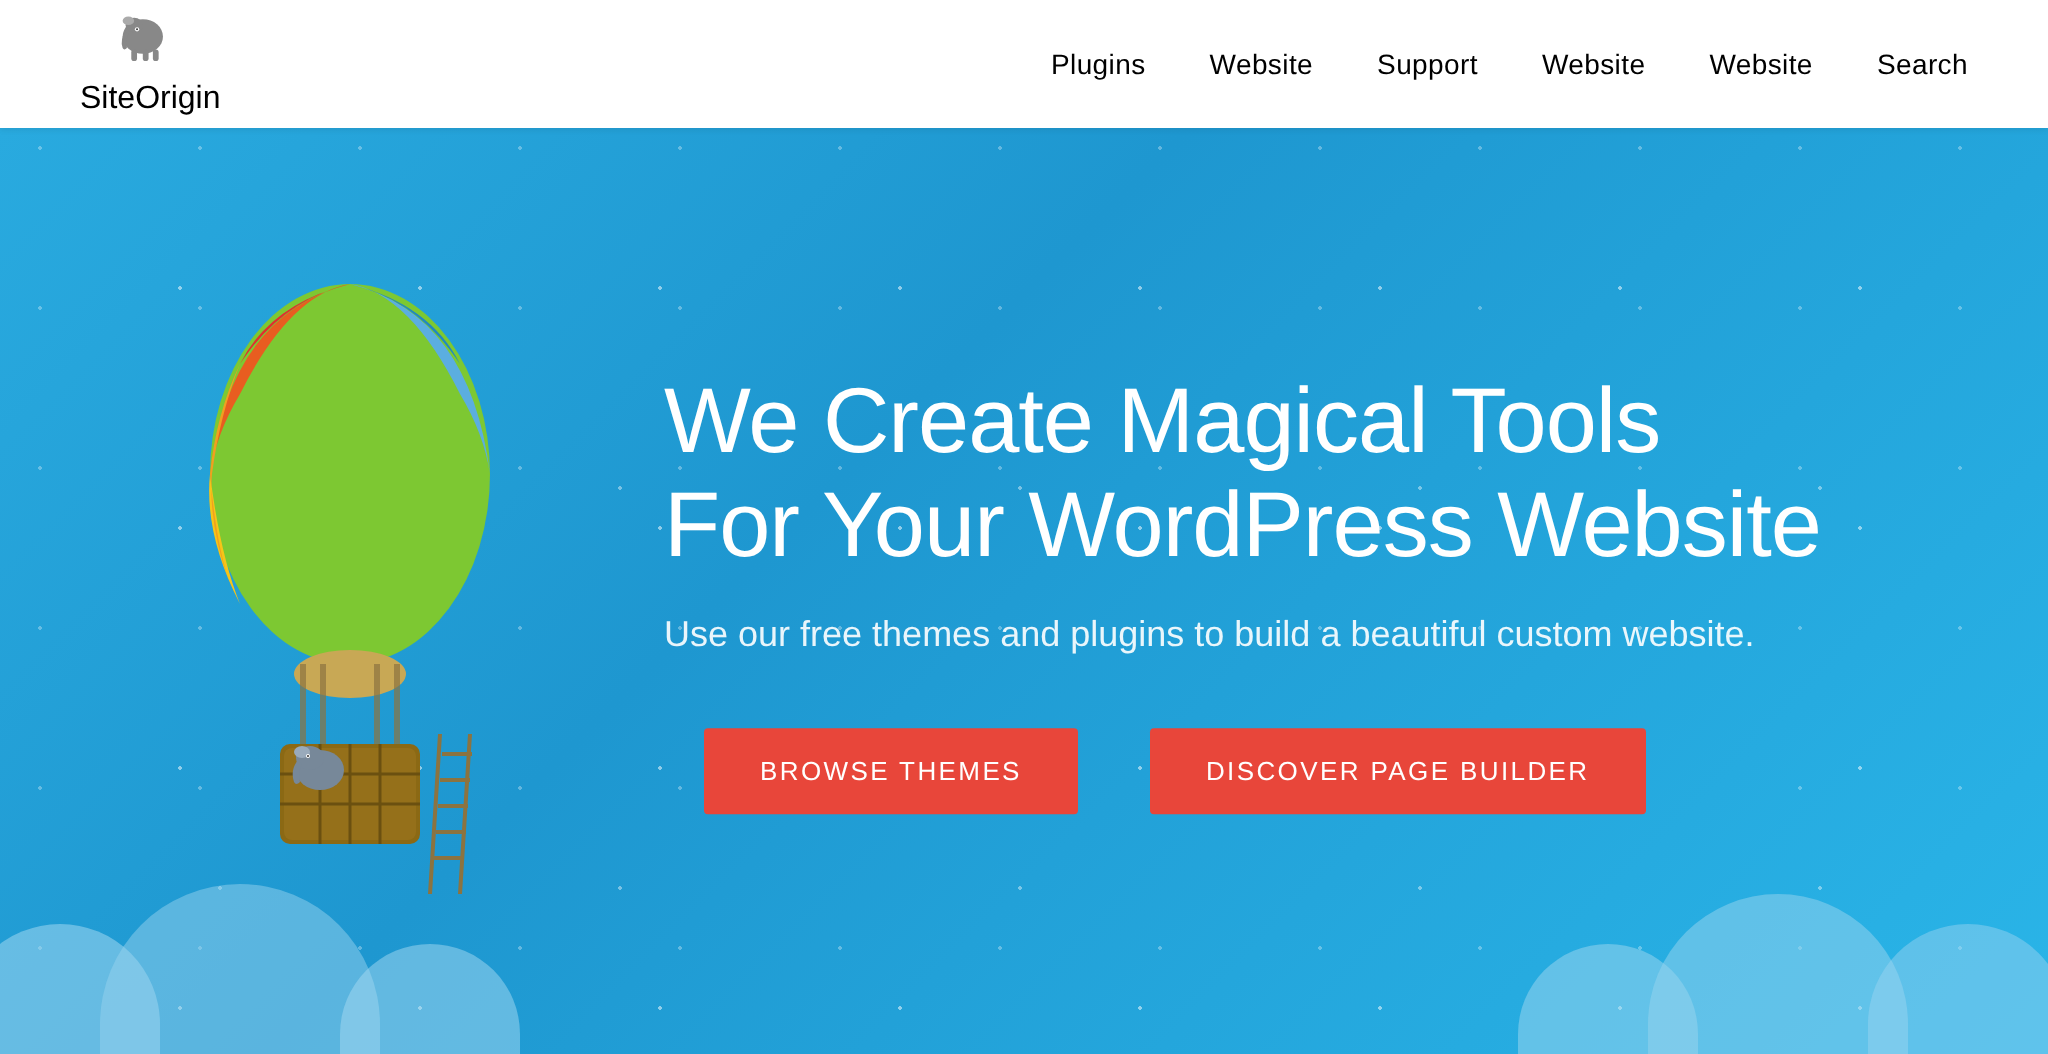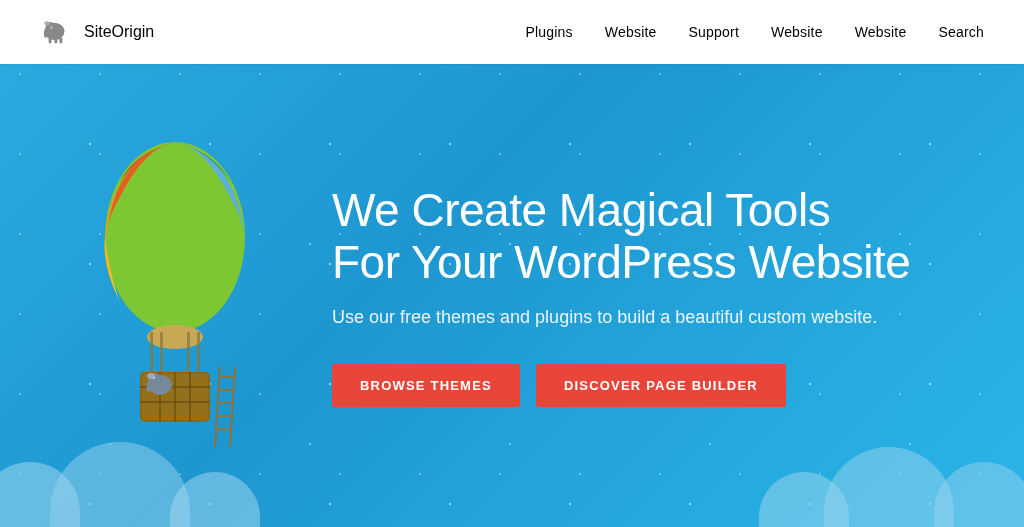--- a/index.html
+++ b/index.html
@@ -15,20 +15,21 @@
       padding: 0 40px;
       box-shadow: 0 1px 3px rgba(0,0,0,0.08);
       position: relative;
       z-index: 10;
     }
     #logo {
       display: flex;
       align-items: center;
       gap: 8px;
       cursor: pointer;
+      flex-direction: column;
     }
     #logo-icon {
       width: 36px;
       height: 28px;
     }
     #nav {
       display: flex;
       align-items: center;
       gap: 32px;
     }
@@ -118,26 +119,27 @@
     }
     #hero-buttons {
       display: flex;
       gap: 16px;
     }
     .hero-btn {
       padding: 14px 28px;
       background: #e8463a;
       color: #fff;
       font-size: 13px;
-      font-weight: 700;
+      font-weight: 400;
       letter-spacing: 1.2px;
       text-transform: uppercase;
       border: none;
       cursor: pointer;
       border-radius: 2px;
+      margin-left: 20px;
     }
   </style>
 </head>
 <body>
 
 <header id="header">
   <div id="logo">
 
     <svg id="logo-icon" viewBox="0 0 50 38" xmlns="http://www.w3.org/2000/svg">
 

